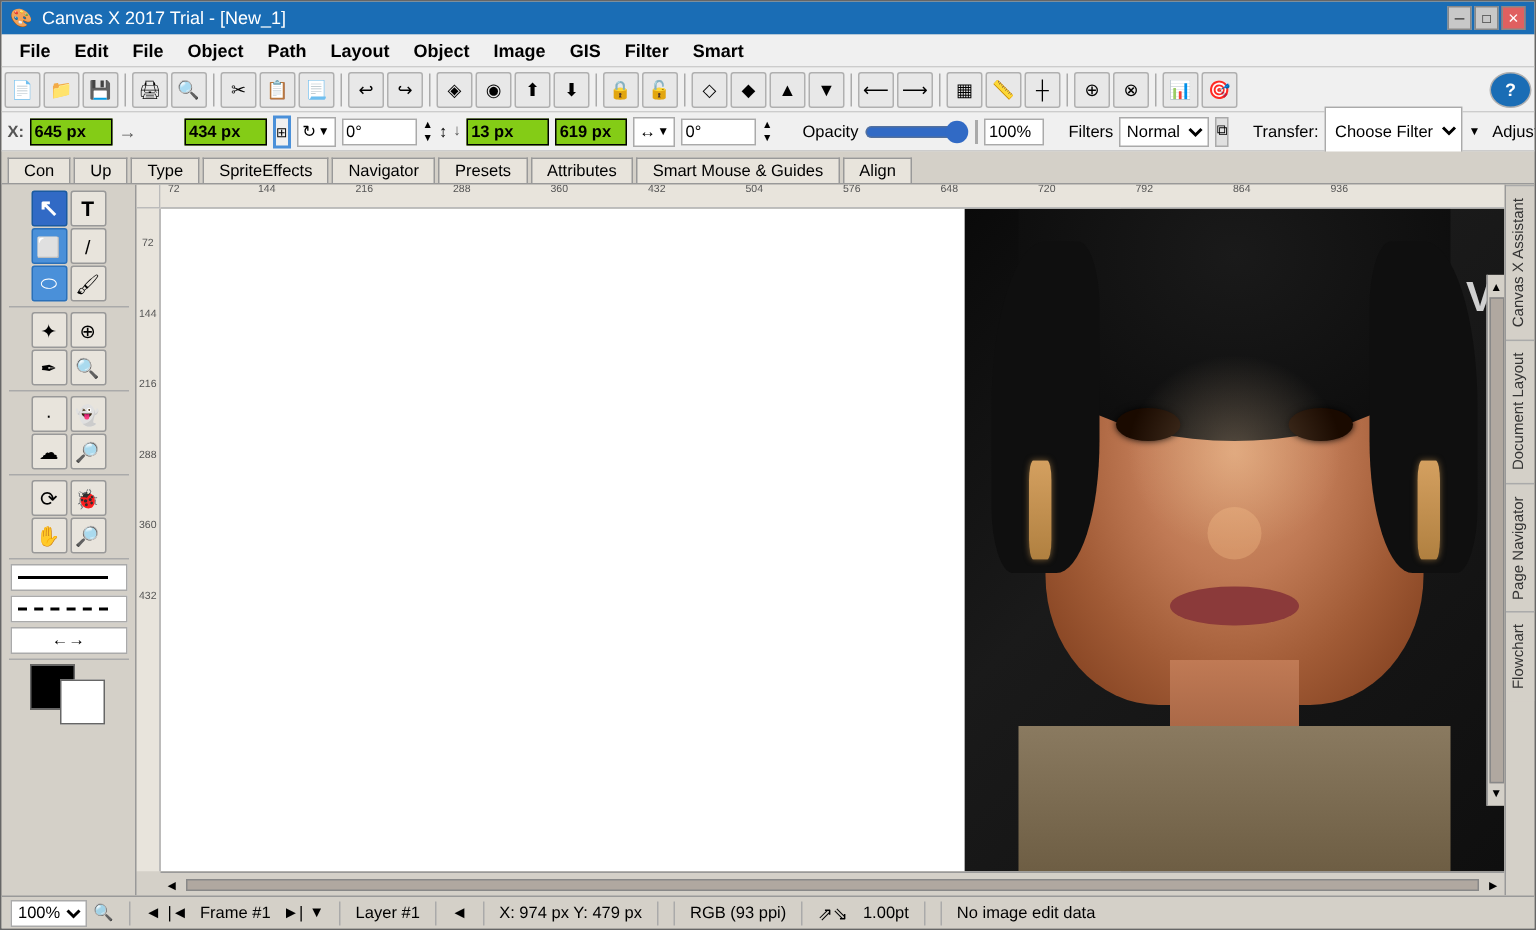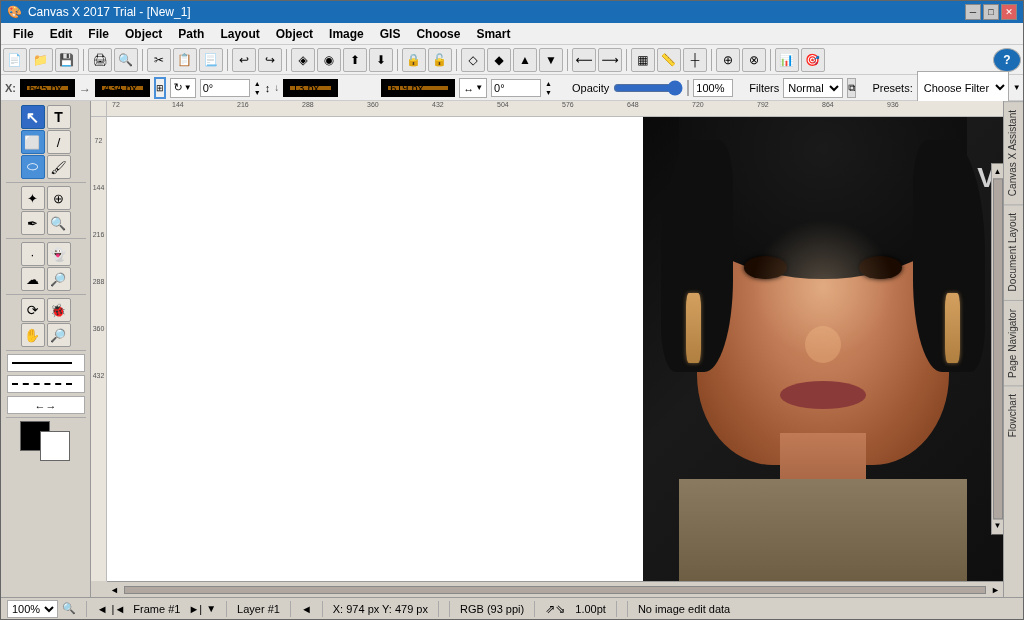--- a/index.html
+++ b/index.html
@@ -12,21 +12,21 @@
     .title-btn { width: 16px; height: 16px; background: #c8c8c8; border: 1px solid #888; font-size: 9px; display: flex; align-items: center; justify-content: center; cursor: pointer; color: #000; }
 
     
     #menu-bar { background: #f0f0f0; height: 22px; display: flex; align-items: center; padding: 0 4px; border-bottom: 1px solid #ccc; }
     .menu-item { padding: 2px 8px; cursor: pointer; font-size: 12px; font-weight: bold; }
 
     
     #toolbar1 { background: #f0f0f0; height: 30px; display: flex; align-items: center; padding: 0 2px; border-bottom: 1px solid #ccc; gap: 2px; }
     .tb-btn { width: 24px; height: 24px; background: #e8e8e8; border: 1px solid #b0b0b0; display: flex; align-items: center; justify-content: center; cursor: pointer; font-size: 12px; border-radius: 2px; }
     .tb-sep { width: 1px; height: 22px; background: #aaa; margin: 0 2px; }
-    .coord-input { width: 60px; height: 18px; border: 7px solid #000000; background: #a16207; padding: 0 2px; font-size: 11px; }
+    .coord-input { width: 60px; height: 18px; border: 1px solid #000000; background: #84cc16; padding: 0 2px; font-size: 11px; font-weight: bold; }
     .tb2-sep { width: 1px; height: 20px; background: #bbb; margin: 0 4px; }
     .opacity-slider { width: 70px; height: 12px; accent-color: #316ac5; }
     .opacity-val { width: 40px; height: 18px; border: 1px solid #aaa; background: white; padding: 0 2px; font-size: 11px; }
     .filter-select { height: 33px; border: 1px solid #aaa; background: white; font-size: 11px; padding: 0 2px; }
 
     
     #tab-bar { background: #d4d0c8; height: 22px; display: flex; align-items: flex-end; padding: 0 4px; border-bottom: 1px solid #999; }
     .tab { background: #e8e4dc; border: 1px solid #999; border-bottom: none; padding: 2px 10px; font-size: 11px; cursor: pointer; margin-right: 2px; }
 
     
@@ -96,21 +96,21 @@
   <div id="menu-bar">
     <div class="menu-item">File</div>
     <div class="menu-item">Edit</div>
     <div class="menu-item">File</div>
     <div class="menu-item">Object</div>
     <div class="menu-item">Path</div>
     <div class="menu-item">Layout</div>
     <div class="menu-item">Object</div>
     <div class="menu-item">Image</div>
     <div class="menu-item">GIS</div>
-    <div class="menu-item">Choose</div>
+    <div class="menu-item">Filter</div>
     <div class="menu-item">Smart</div>
   </div>
 
   <div id="toolbar1">
     <div class="tb-btn">📄</div>
     <div class="tb-btn">📁</div>
     <div class="tb-btn">💾</div>
     <div class="tb-sep"></div>
     <div class="tb-btn">🖨</div>
     <div class="tb-btn">🔍</div>
@@ -148,39 +148,39 @@
     <div class="tb-btn">📊</div>
     <div class="tb-btn">🎯</div>
     <div style="flex:1"></div>
     <div class="tb-btn" style="width:28px; background:#1a6db5; color:white; border-radius:50%; font-weight:bold;">?</div>
   </div>
 
   <div id="coord-bar">
     <span style="color:#555; font-weight:bold;">X:</span>
     <input type="text" class="coord-input" style="width: 55px;" value="645 px">
     <span style="font-size:12px; color:#555;">→</span>
-    <input type="text" class="coord-input" style="width: 55px;" value="434 px">
+    <input type="text" class="coord-input" style="width: 55px; margin-left: 28px;" value="434 px">
 
     <div style="width:22px; height:22px; border:2px solid #4a90d9; display:flex; align-items:center; justify-content:center; font-size:9px;">⊞</div>
 
     <div style="display:flex; align-items:center; gap:1px; background:white; border:1px solid #aaa; height:20px; padding:0 3px;">
       <span>↻</span>
       <span style="font-size:8px;">▼</span>
     </div>
     <input type="text" class="angle-input" value="0°" style="">
     <span style="display:flex; flex-direction:column; cursor:pointer;">
       <span style="font-size:7px; line-height:9px;">▲</span>
       <span style="font-size:7px; line-height:9px;">▼</span>
     </span>
 
     <span>↕</span>
 
     <span style="color:#555; font-size:10px;">↓</span>
     <input type="text" class="coord-input" value="13 px" style="width: 55px;">
-    <input type="text" class="coord-input" value="619 px" style="width: 74px; margin-left: 39px;">
+    <input type="text" class="coord-input" value="619 px" style="width: 48px;">
 
     <div style="display:flex; align-items:center; gap:1px; background:white; border:1px solid #aaa; height:20px; padding:0 3px;">
       <span>↔</span>
       <span style="font-size:8px;">▼</span>
     </div>
     <input type="text" class="angle-input" value="0°" style="">
     <span style="display:flex; flex-direction:column; cursor:pointer;">
       <span style="font-size:7px; line-height:9px;">▲</span>
       <span style="font-size:7px; line-height:9px;">▼</span>
     </span>
@@ -197,33 +197,44 @@
     <span>Filters</span>
     <select class="transfer-select">
       <option>Normal</option>
       <option>Multiply</option>
       <option>Screen</option>
     </select>
     <div style="width:20px; height:20px; background:#e0e0e0; border:1px solid #aaa; display:flex; align-items:center; justify-content:center; font-size:10px;">⧉</div>
 
     <div class="tb2-sep"></div>
 
-    <span>Presets:</span>
+    <span>Transfer:</span>
     <select class="filter-select" style="width:100px;">
       <option>Choose Filter</option>
     </select>
     <span style="font-size:8px;">▼</span>
 
     <span style="margin-left:4px;">Adjust:</span>
     <select class="filter-select" style="width:100px;">
       <option>Choose Filter</option>
     </select>
 
   </div>
 
+  <div id="tab-bar">
+    <div class="tab">Con</div>
+    <div class="tab">Up</div>
+    <div class="tab">Type</div>
+    <div class="tab">SpriteEffects</div>
+    <div class="tab">Navigator</div>
+    <div class="tab">Presets</div>
+    <div class="tab">Attributes</div>
+    <div class="tab">Smart Mouse &amp; Guides</div>
+    <div class="tab">Align</div>
+  </div>
 
   <div id="content-area">
 
     <div id="toolbox">
       <div class="tool-row">
         <div class="tool-btn active" style="font-size:16px; font-weight:bold;">↖</div>
         <div class="tool-btn" style="font-size:14px; font-weight:bold;">T</div>
       </div>
       <div class="tool-row">
         <div class="tool-btn" style="background:#4a90d9; border-color:#2a70b9; color:white;">⬜</div>

